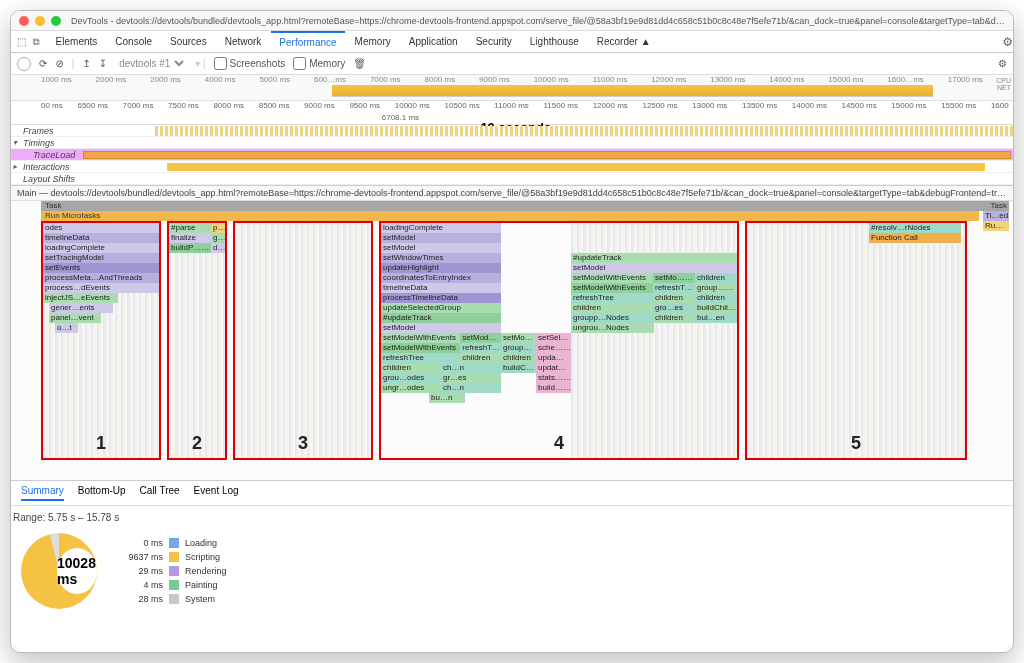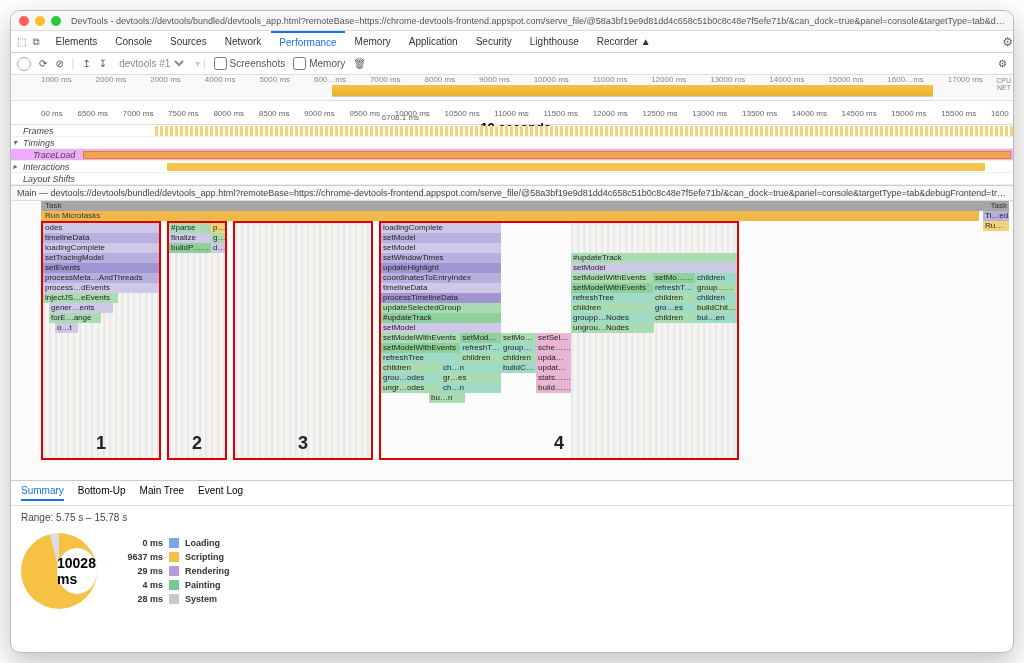--- a/index.html
+++ b/index.html
@@ -21,21 +21,21 @@
 .toolbar .btn { width: 14px; height: 14px; border: 1px solid #aaa; border-radius: 50%; display: inline-block; }
 .toolbar .sel { color: #888; border: none; background: transparent; font-size: 10px; }
 .toolbar label { display: flex; align-items: center; gap: 3px; }
 
 .overview { height: 26px; background: #f9f9f9; position: relative; border-bottom: 1px solid #e0e0e0; }
 .overview .ticks { position: absolute; top: 0; left: 30px; right: 30px; display: flex; justify-content: space-between; font-size: 8px; color: #888; }
 .overview .flame { position: absolute; left: 32%; right: 8%; top: 10px; height: 12px; background: linear-gradient(#f6c244,#eab32e); }
 .overview .labels-right { position: absolute; right: 2px; top: 2px; font-size: 7px; color: #888; line-height: 7px; text-align:right; }
 
 .timeruler { height: 24px; border-bottom: 1px solid #ddd; position: relative; background: #fff; }
-.timeruler .ticks { position: absolute; top: 8px; left: 30px; right: 4px; display: flex; justify-content: space-between; font-size: 8px; color: #666; }
+.timeruler .ticks { position: absolute; top: 0; left: 30px; right: 4px; display: flex; justify-content: space-between; font-size: 8px; color: #666; }
 .timeruler .annot { position: absolute; left:50%; top:10px; font-size: 13px; font-weight: 700; transform: translateX(-50%); margin-top: 9px; }
 .timeruler .ms { position:absolute; left:37%; top:12px; font-size:8px; color:#666; }
 
 .row { display: flex; align-items: center; border-bottom: 1px solid #eee; font-size: 9px; min-height: 12px; font-style: italic; }
 .row .lbl { width: 72px; padding-left: 12px; color: #444; }
 .row .bar-area { position: relative; flex: 1; height: 10px; }
 .row .bar { position: absolute; height: 8px; top: 1px; }
 .caret::before { content: "▸"; position: absolute; margin-left: -10px; font-size: 8px; color: #666; }
 .caret.open::before { content: "▾"; }
 
@@ -58,26 +58,26 @@
 
 .bg-purple { background:#b8b0df; } .bg-lpurple { background:#cec9e8; } .bg-dpurple{ background:#9f95d2; }
 .bg-green { background:#a9dcb1; } .bg-dgreen{ background:#8fcf9a; } .bg-teal{background:#9fd9c8;}
 .bg-yellow { background:#f3d37a; } .bg-orange{ background:#f0b050; }
 .bg-pink { background:#e9b5d2; }
 .numlabel { position:absolute; bottom:4px; font-size:18px; font-weight:600; color:#222; width:100%; text-align:center; }
 
 .tabs2 { display:flex; gap: 14px; padding: 4px 10px; font-size: 10px; border-bottom: 1px solid #ddd; }
 .tabs2 .t.active { color:#1a73e8; border-bottom:2px solid #1a73e8; padding-bottom:3px; }
 
-.range { font-size: 10px; color:#444; padding: 6px 10px; }
+.range { font-size: 10px; color:#444; padding: 6px 2px; }
 
 .donut-wrap { display:flex; align-items:center; gap: 20px; padding: 4px 10px; }
 .donut { width: 76px; height: 76px; border-radius: 50%; background: conic-gradient(#f6c244 0 346deg, #ddd 346deg 360deg); display:flex; align-items:center; justify-content:center; }
 .donut .inner { width: 46px; height: 46px; border-radius:50%; background:#fff; display:flex; align-items:center; justify-content:center; font-size:14px; font-weight:600;margin-left:36px; }
-.legend { font-size: 9px; color:#333;font-weight:bold; }
+.legend { font-size: 9px; color:#333; }
 .legend .row2 { display:flex; align-items:center; gap:6px; height: 14px; }
 .legend .ms { width: 46px; text-align:right; }
 .legend .sw { width:10px; height:10px; }
 .gear { margin-left:auto; font-size:12px; color:#666; }
 </style>
 </head>
 <body>
 
 <div class="mac-window">
 
@@ -235,21 +235,21 @@
     <div class="col haze" style="left:30px; width:120px;">
       <div class="fcell bg-lpurple">odes</div>
       <div class="fcell bg-purple">timelineData</div>
       <div class="fcell bg-lpurple">loadingComplete</div>
       <div class="fcell bg-purple">setTracingModel</div>
       <div class="fcell bg-dpurple">setEvents</div>
       <div class="fcell bg-purple">processMeta…AndThreads</div>
       <div class="fcell bg-lpurple">process…dEvents</div>
       <div class="fcell bg-green" style="width:65%">injectJS…eEvents</div>
       <div class="fcell bg-lpurple" style="width:55%;margin-left:6px">gener…ents</div>
-      <div class="fcell bg-green" style="width:45%;margin-left:6px">forE…ange</div>
+      <div class="fcell bg-green" style="width:45%;margin-left:6px">panel…vent</div>
       <div class="fcell bg-lpurple" style="width:20%;margin-left:12px">o…t</div>
       <div class="numlabel">1</div>
     </div>
 
     <div class="col haze" style="left:156px; width:60px;">
       <div style="display:flex">
         <div class="fcell bg-green" style="flex:1">#parse</div>
         <div class="fcell bg-yellow" style="width:14px">p…</div>
       </div>
       <div style="display:flex">
@@ -364,26 +364,33 @@
             </div>
           <div style="display:flex">
               <div class="fcell bg-green" style="flex:2">ungrou…Nodes</div>
               <div class="fcell" style="flex:2"></div>
             </div>
         </div>
       </div>
       <div class="numlabel">4</div>
     </div>
 
+    <div class="col haze" style="left:734px; width:222px;">
+      <div style="position:absolute; right:4px; top:0; width:92px">
+        <div class="fcell bg-teal">#resolv…rNodes</div>
+        <div class="fcell bg-orange">Function Call</div>
+      </div>
+      <div class="numlabel">5</div>
+    </div>
   </div>
 
   <div class="tabs2">
     <div class="t active">Summary</div>
     <div class="t">Bottom-Up</div>
-    <div class="t">Main Tree</div>
+    <div class="t">Call Tree</div>
     <div class="t">Event Log</div>
   </div>
 
   <div class="range">Range: 5.75 s – 15.78 s</div>
 
   <div class="donut-wrap">
     <div class="donut">
       <div class="inner">10028 ms</div>
     </div>
     <div class="legend">

